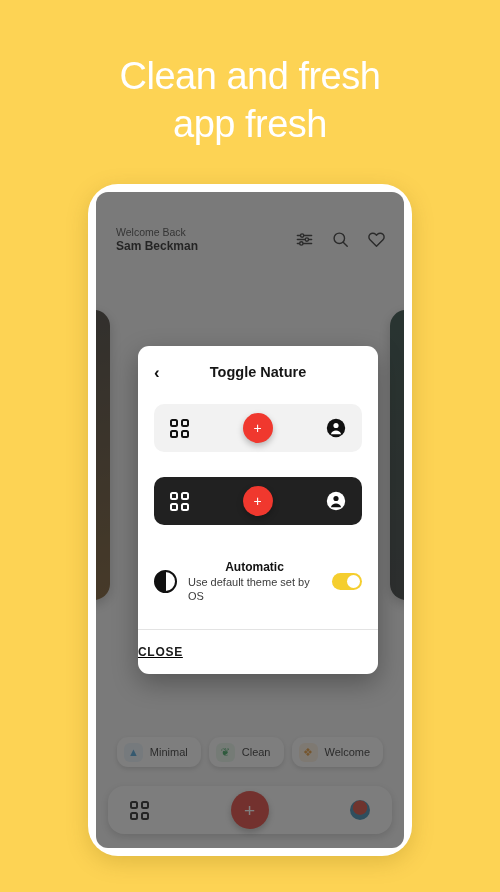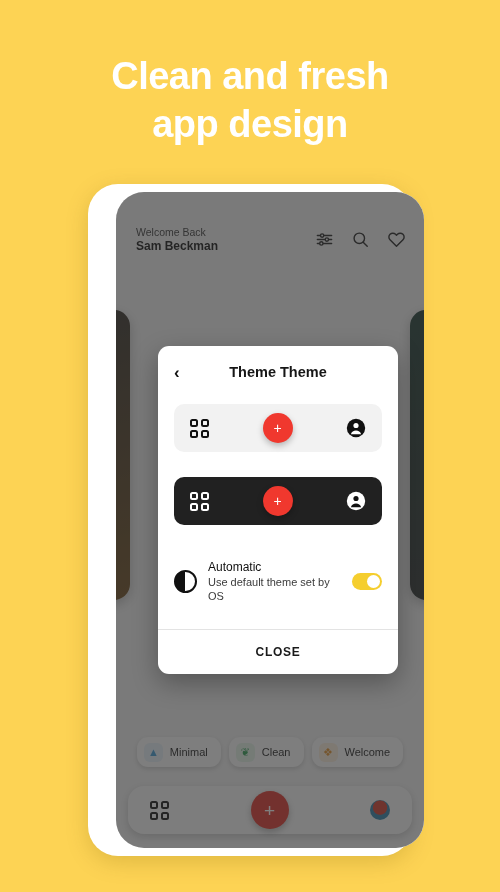--- a/index.html
+++ b/index.html
@@ -6,36 +6,36 @@
   body{
     width:500px;height:892px;
     background:#FDD354;
     font-family:"Liberation Sans", sans-serif;
     overflow:hidden;
     position:relative;
   }
   .headline{
     position:absolute;top:52px;left:0;width:500px;
     text-align:center;color:#FFFFFF;
-    font-size:38px;font-weight:700;line-height:48px;
+    font-size:38px;font-weight:400;line-height:48px;
     letter-spacing:-0.5px;
   }
   .headline span{display:block;}
 
   
   .phone{
     position:absolute;left:88px;top:184px;
     width:324px;height:672px;
     background:#FFFFFF;border-radius:30px;
     box-shadow:0 6px 22px rgba(120,90,0,.22);
     padding:8px;box-sizing:border-box;
   }
   .screen{
     position:relative;width:100%;height:100%;
-    border-radius:28px;overflow:hidden;background:#efefef;margin-left:20px;
+    border-radius:12px;overflow:hidden;background:#efefef;
   }
   
   .app{position:absolute;inset:0;background:#f2f2f2;}
   .app-header{
     position:absolute;top:27px;left:20px;right:18px;height:40px;
     display:flex;align-items:center;justify-content:space-between;
   }
   .greet-small{font-size:10.5px;color:#3a3a3a;line-height:14px;}
   .greet-name{font-size:12px;font-weight:700;color:#111;line-height:15px;text-align:right;}
   .hdr-icons{display:flex;align-items:center;gap:17px;}
@@ -118,42 +118,42 @@
 
   .auto-row{
     display:flex;align-items:center;gap:11px;margin-top:34px;
   }
   .auto-ico{
     width:23px;height:23px;border-radius:50%;border:2px solid #111;
     background:linear-gradient(90deg,#111 0 50%,#fff 50% 100%);
     box-sizing:border-box;flex:none;
   }
   .auto-txt{flex:1;}
-  .auto-title{font-size:12px;font-weight:400;color:#111;line-height:16px;}
+  .auto-title{font-size:12px;font-weight:700;color:#111;line-height:16px;text-align:center;}
   .auto-sub{font-size:11px;color:#3b3b3b;line-height:14px;}
   .switch{
     width:30px;height:17px;border-radius:9px;background:#F5CE2E;
     position:relative;flex:none;cursor:pointer;
   }
   .switch i{
     position:absolute;top:2px;right:2px;width:13px;height:13px;
     border-radius:50%;background:#fff;display:block;
   }
   .modal-foot{
     border-top:1px solid #e3e3e3;height:44px;
-    display:flex;align-items:center;justify-content:center;
+    display:flex;align-items:center;justify-content:flex-start;text-decoration:underline;
   }
   .close-btn{font-size:12px;font-weight:600;letter-spacing:.7px;color:#1a1a1a;cursor:pointer;}
 </style>
 </head>
 <body>
 
 <div class="headline">
   <span>Clean and fresh</span>
-  <span>app design</span>
+  <span>app fresh</span>
 </div>
 
 <div class="phone">
   <div class="screen">
 
     <div class="app">
 
       <div class="app-header">
         <div>
           <div class="greet-small">Welcome Back</div>
@@ -215,21 +215,21 @@
         <span class="avatar-mini"></span>
       </div>
     </div>
 
     <div class="dim"></div>
 
     <div class="modal">
 
       <div class="modal-head">
         <span class="back-chev">‹</span>
-        <span class="modal-title">Theme Theme</span>
+        <span class="modal-title">Toggle Nature</span>
       </div>
 
       <div class="modal-body">
 
         <div class="theme-row light">
           <span class="grid-ico">
               <i></i>
               <i></i>
               <i></i>
               <i></i>

